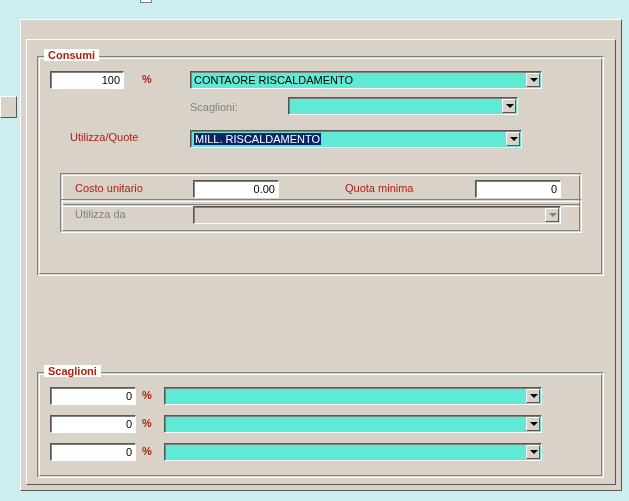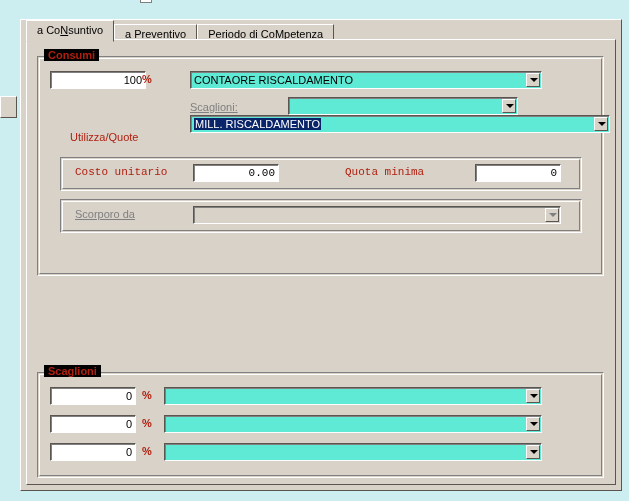--- a/index.html
+++ b/index.html
@@ -105,21 +105,21 @@
     position:absolute;
     left:1px;top:1px;right:1px;bottom:1px;
     border-left:1px solid #fff;
     border-top:1px solid #fff;
     border-right:1px solid #808080;
     border-bottom:1px solid #808080;
   }
   .group-title {
     position:absolute;
     left:6px; top:-8px;
-    background:#000000;
+    background:#ffffff;
     padding:0 4px;
     color:#b02010;
     font-weight:bold;
   }
 
   .sunken {
     background:#fff;
     border-top:1px solid #5a554e;
     border-left:1px solid #5a554e;
     border-right:1px solid #fff;
@@ -174,86 +174,75 @@
     content:"";
     position:absolute;
     left:3px; top:4px;
     border-left:4px solid transparent;
     border-right:4px solid transparent;
     border-top:4px solid #000;
   }
   .combo.disabled .btn::after{ border-top-color:#808080; }
 
   .lbl { color:#b02010; position:absolute; }
-  .lbl.gray { color:#808080;text-decoration:underline; }
+  .lbl.gray { color:#808080; }
   .pct { color:#b02010; font-weight:bold; }
 </style>
 </head>
 <body>
 
 <div class="viewport">
 
   <div class="top-strip">
     <span class="checkbox-ish"></span>
     <span>Utilizza l'criteri a Preventivo</span>
   </div>
 
   <div class="left-btn"></div>
 
   <div class="main">
 
-    <div class="tabbar">
-      <div class="tab active">
-        <span>a Co</span><span class="ul">N</span><span>suntivo</span>
-      </div>
-      <div class="tab inactive">
-        <span>a </span><span class="ul">P</span><span>reventivo</span>
-      </div>
-      <div class="tab inactive">
-        <span>Periodo di Co</span><span class="ul">M</span><span>petenza</span>
-      </div>
-    </div>
 
     <div class="tab-body">
 
       <div class="group" style="left:10px; top:16px; width:565px; height:218px;">
         <div class="group-inner"></div>
         <div class="group-title">Consumi</div>
 
-        <input class="sunken" style="position: absolute; left: 12px; top: 14px; width: 96px;" value="100">
+        <input class="sunken" style="position: absolute; left: 12px; top: 14px; width: 74px;" value="100">
         <span class="pct" style="position:absolute; left:104px; top:16px;">%</span>
 
         <div class="combo" style="position:absolute; left:152px; top:14px; width:352px;">
           <span class="txt">CONTAORE RISCALDAMENTO</span>
           <span class="btn"></span>
         </div>
 
         <span class="lbl gray" style="left:152px; top:44px;">Scaglioni:</span>
         <div class="combo" style="position:absolute; left:250px; top:40px; width:230px;">
           <span class="txt"></span>
           <span class="btn"></span>
         </div>
 
         <span class="lbl" style="left:32px; top:74px;">Utilizza/Quote</span>
-        <div class="combo" style="position:absolute; left:152px; top:58px; width:420px;">
+        <div class="combo" style="position:absolute; left:152px; top:73px; width:332px;">
           <span class="txt sel">MILL. RISCALDAMENTO</span>
           <span class="btn"></span>
         </div>
 
-        <div class="group" style="left:22px; top:100px; width:520px; height:32px;font-family:Liberation Mono, monospace;">
+        <div class="group" style="left:22px; top:116px; width:520px; height:32px;">
           <div class="group-inner"></div>
           <span class="lbl" style="left:14px; top:8px;">Costo unitario</span>
           <input class="sunken" style="position: absolute; left: 132px; top: 6px; width: 86px;" value="0.00">
           <span class="lbl" style="left:284px; top:8px;">Quota minima</span>
           <input class="sunken" style="position: absolute; left: 414px; top: 6px; width: 86px;" value="0">
         </div>
 
         <div class="group" style="left:22px; top:142px; width:520px; height:32px;">
           <div class="group-inner"></div>
-          <span class="lbl gray" style="left:14px; top:8px;">Scorporo da</span>
+          <span class="lbl gray" style="left:14px; top:8px;">Utilizza da</span>
           <div class="combo disabled" style="position:absolute; left:132px; top:6px; width:368px;">
             <span class="txt"></span>
             <span class="btn"></span>
           </div>
         </div>
       </div>
 
       <div class="group" style="left:10px; top:332px; width:565px; height:104px;">
         <div class="group-inner"></div>
         <div class="group-title">Scaglioni</div>

